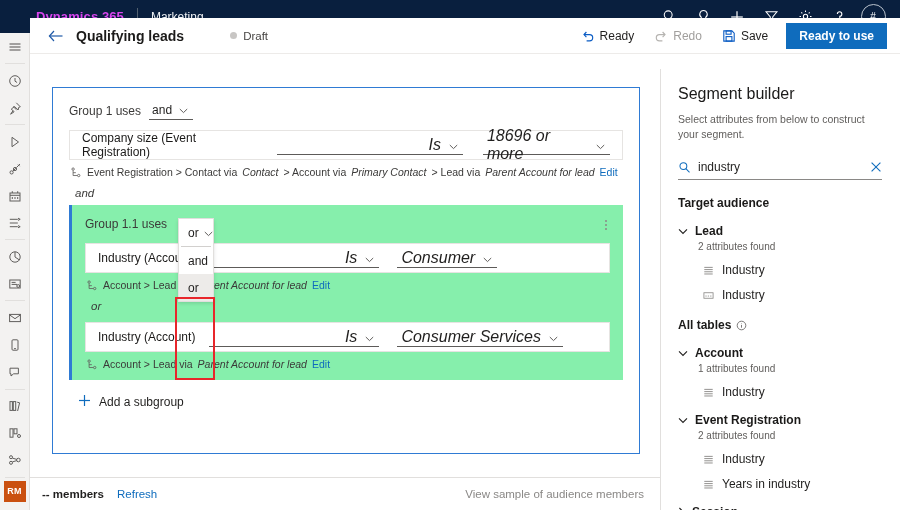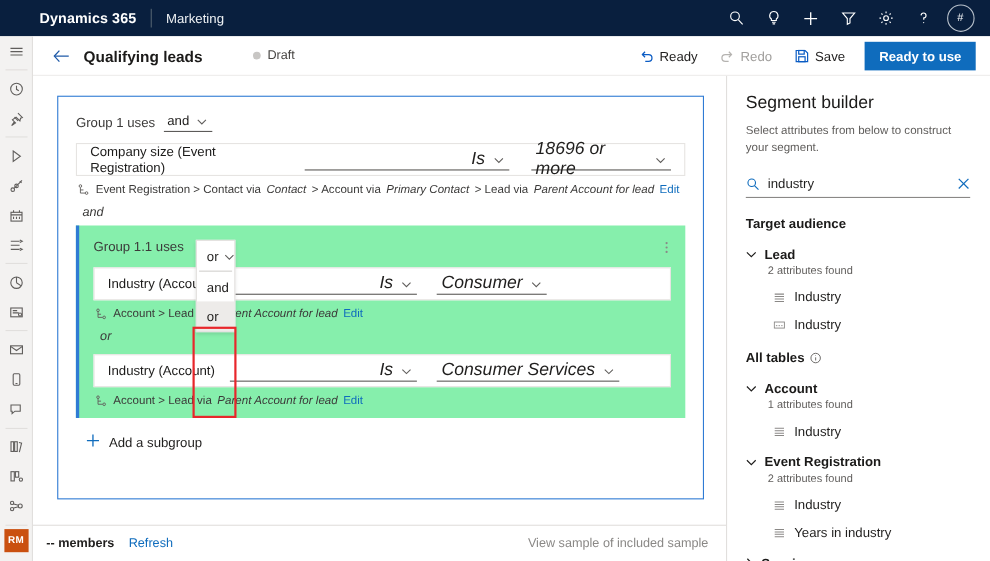--- a/index.html
+++ b/index.html
@@ -13,21 +13,21 @@
   }
   #app { position: relative; width: 900px; height: 510px; }
 
   
   .topbar {
     position: absolute; left: 0; top: 0; width: 900px; height: 33px;
     background: #091f3e;
     display: flex; align-items: center;
   }
   .brand {
-    color: #ffffff; font-weight: bold; font-size: 13px;
+    color: #d946ef; font-weight: bold; font-size: 13px;
     margin-left: 36px; letter-spacing: .1px;
   }
   .brand-div {
     width: 1px; height: 17px; background: #51606f; margin: 0 13px;
   }
   .app-name { color: #eef1f4; font-size: 12px; }
   .top-icons {
     margin-left: auto; display: flex; align-items: center; gap: 0px;
     padding-right: 10px;
   }
@@ -55,21 +55,21 @@
   .rail-sep { width: 20px; height: 1px; background: #e1dfdd; margin: 3px 0; }
   .rail-spacer { flex: 1; }
   .rail-avatar {
     width: 22px; height: 22px; background: #ca5010; color: #fff;
     font-size: 9px; font-weight: bold; display: flex; align-items: center; justify-content: center;
     margin-bottom: 8px; letter-spacing: .2px;
   }
 
   
   .cmdbar {
-    position: absolute; left: 30px; top: 33px; width: 870px; height: 36px;
+    position: absolute; left: 30px; top: 18px; width: 870px; height: 36px;
     background: #ffffff; border-bottom: 1px solid #edebe9;
     display: flex; align-items: center; padding: 0 13px 0 14px;
   }
   .back-btn { width: 24px; height: 24px; display: flex; align-items: center; justify-content: center; color: #1f5aa8; }
   .page-title { font-size: 14px; font-weight: bold; color: #1b1a19; margin-left: 8px; }
   .status-wrap { display: flex; align-items: center; margin-left: 14px; gap: 6px; padding-left: 32px; }
   .status-dot { width: 7px; height: 7px; border-radius: 50%; background: #c8c6c4; }
   .status-label { font-size: 11.5px; color: #484644; }
   .cmd-right { margin-left: auto; display: flex; align-items: center; gap: 0; }
   .cmd-btn {
@@ -578,21 +578,21 @@
         <span>Add a subgroup</span>
       </div>
     </div>
 
     <div class="redbox"></div>
   </div>
 
   <div class="memberbar">
     <span class="mem-count">-- members</span>
     <span class="mem-refresh">Refresh</span>
-    <span class="mem-sample">View sample of included sample</span>
+    <span class="mem-sample">View sample of audience members</span>
   </div>
 
   <div class="rpanel">
     <div class="rp-title">Segment builder</div>
     <div class="rp-sub">Select attributes from below to construct your segment.</div>
 
     <div class="rp-search">
       <span class="sic">
         <svg width="13" height="13" viewBox="0 0 14 14" fill="none" stroke="currentColor" stroke-width="1.1">
           <circle cx="5.8" cy="5.5" r="3.7"></circle>

